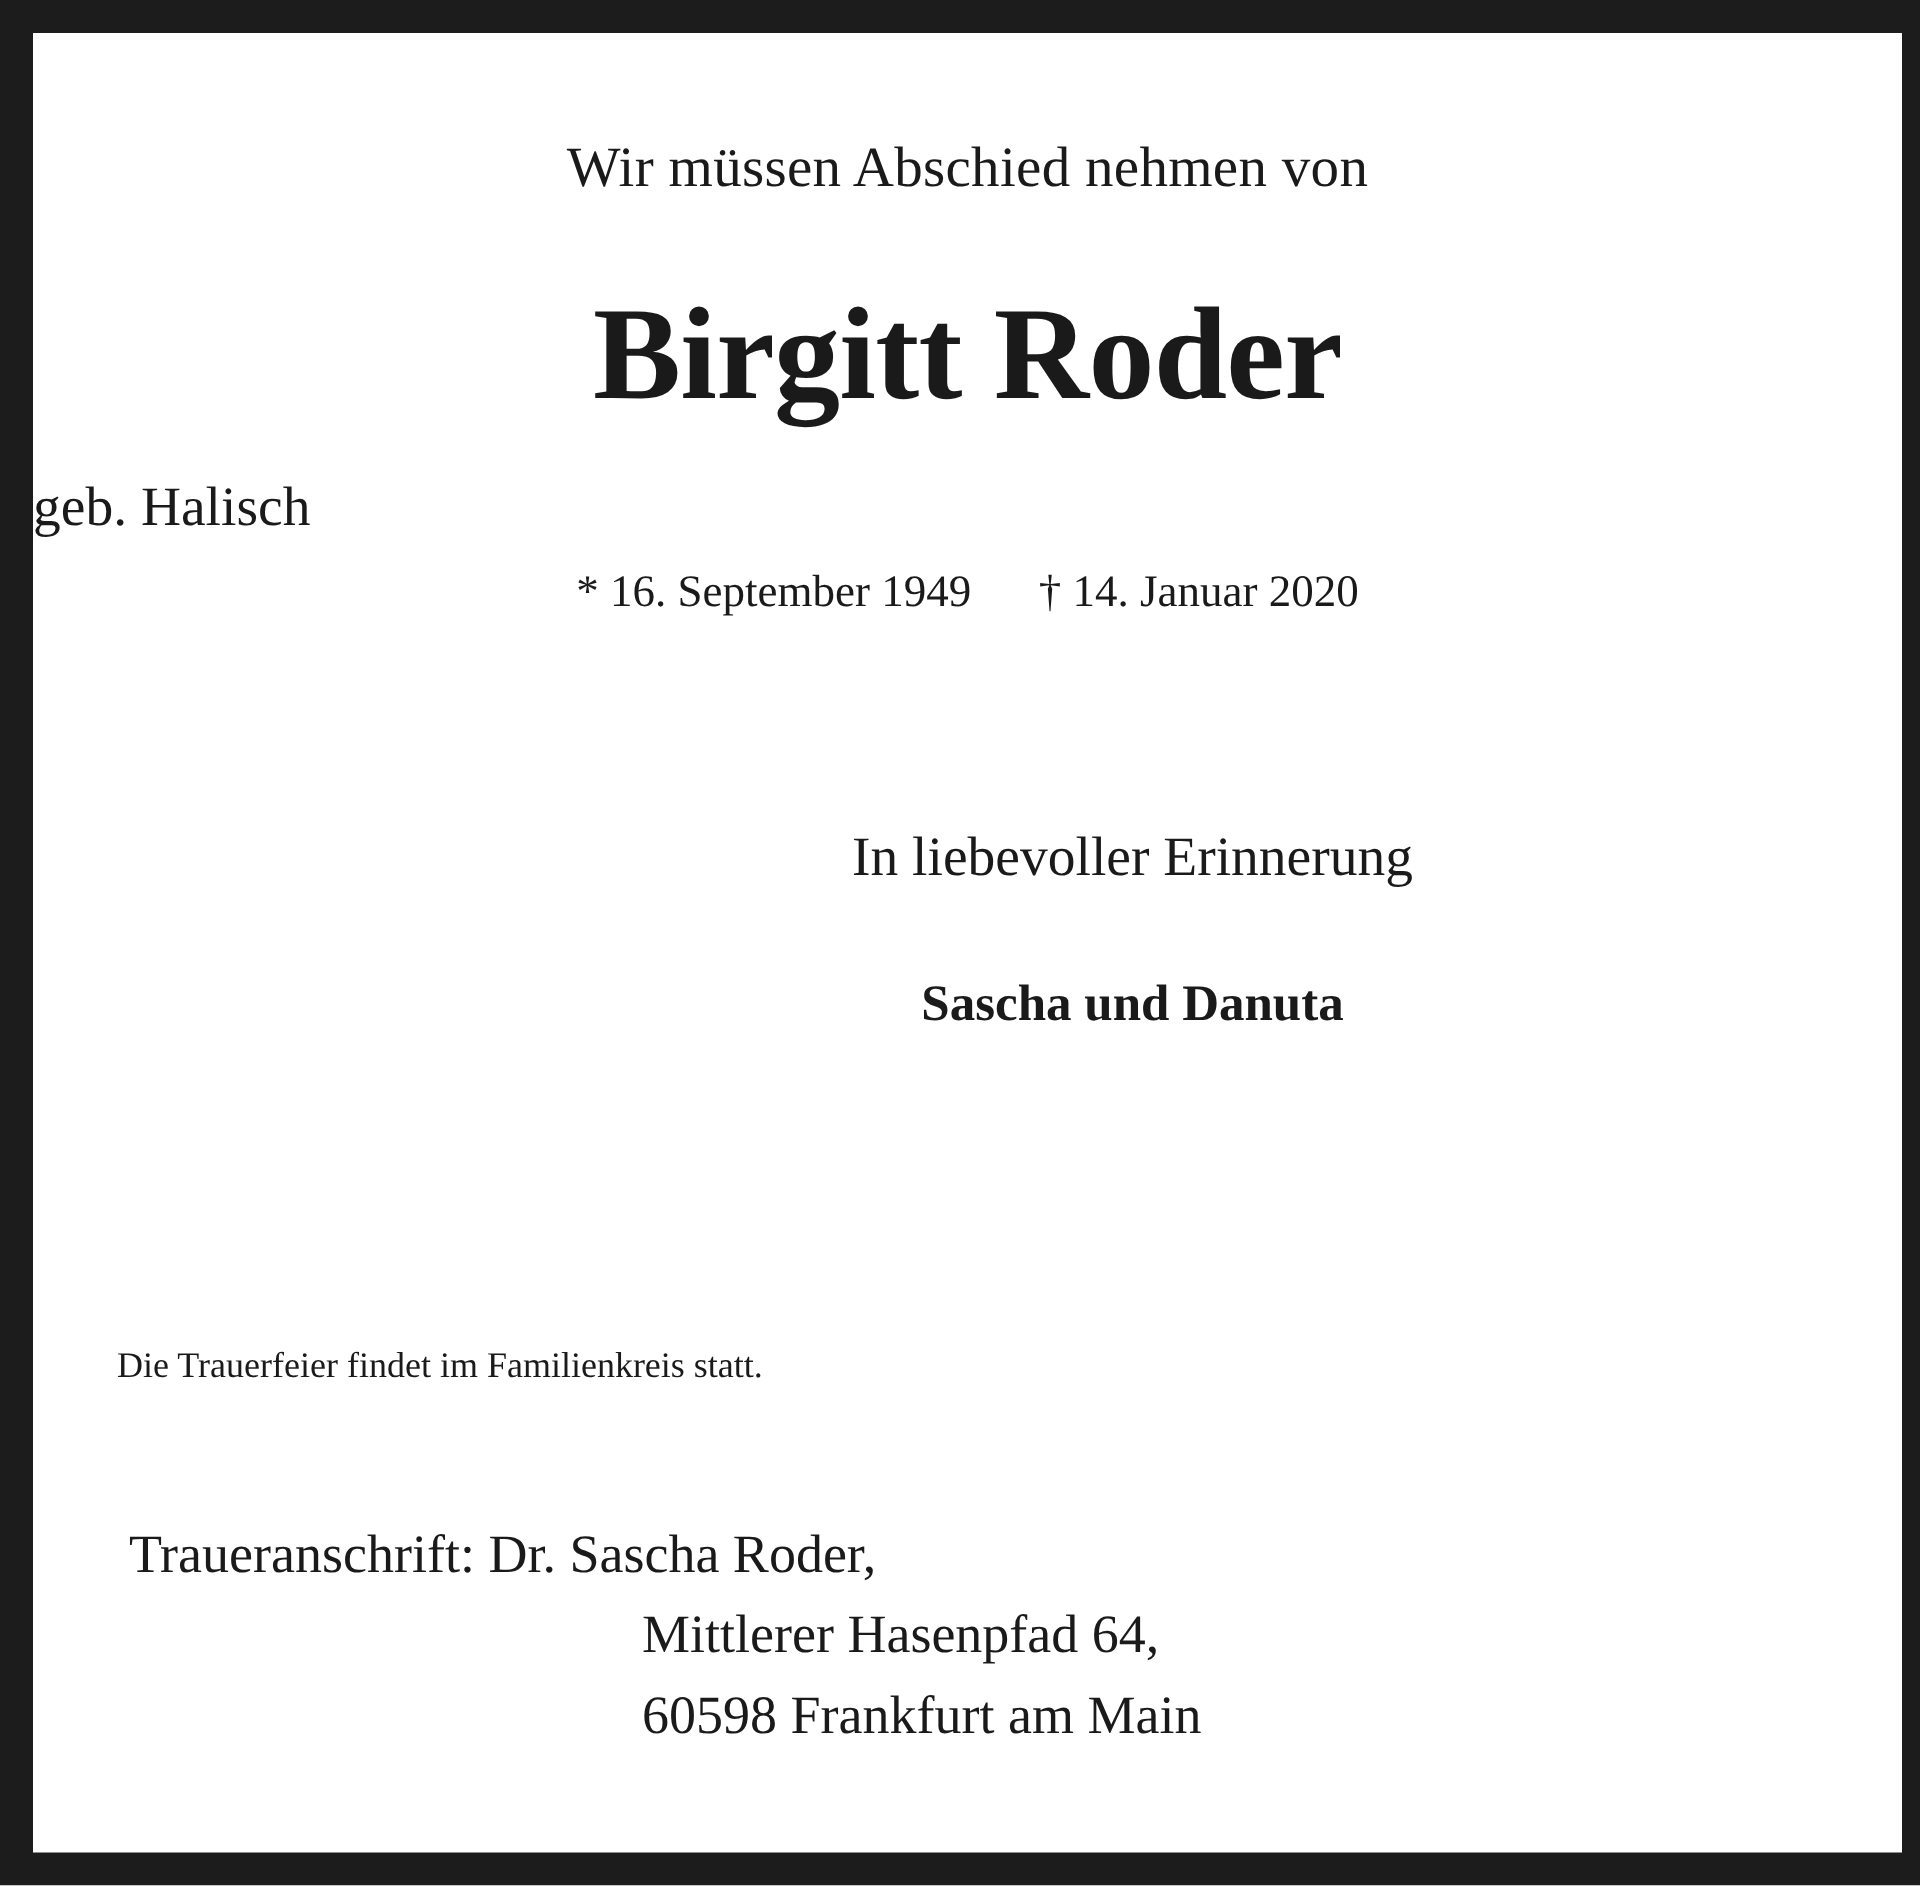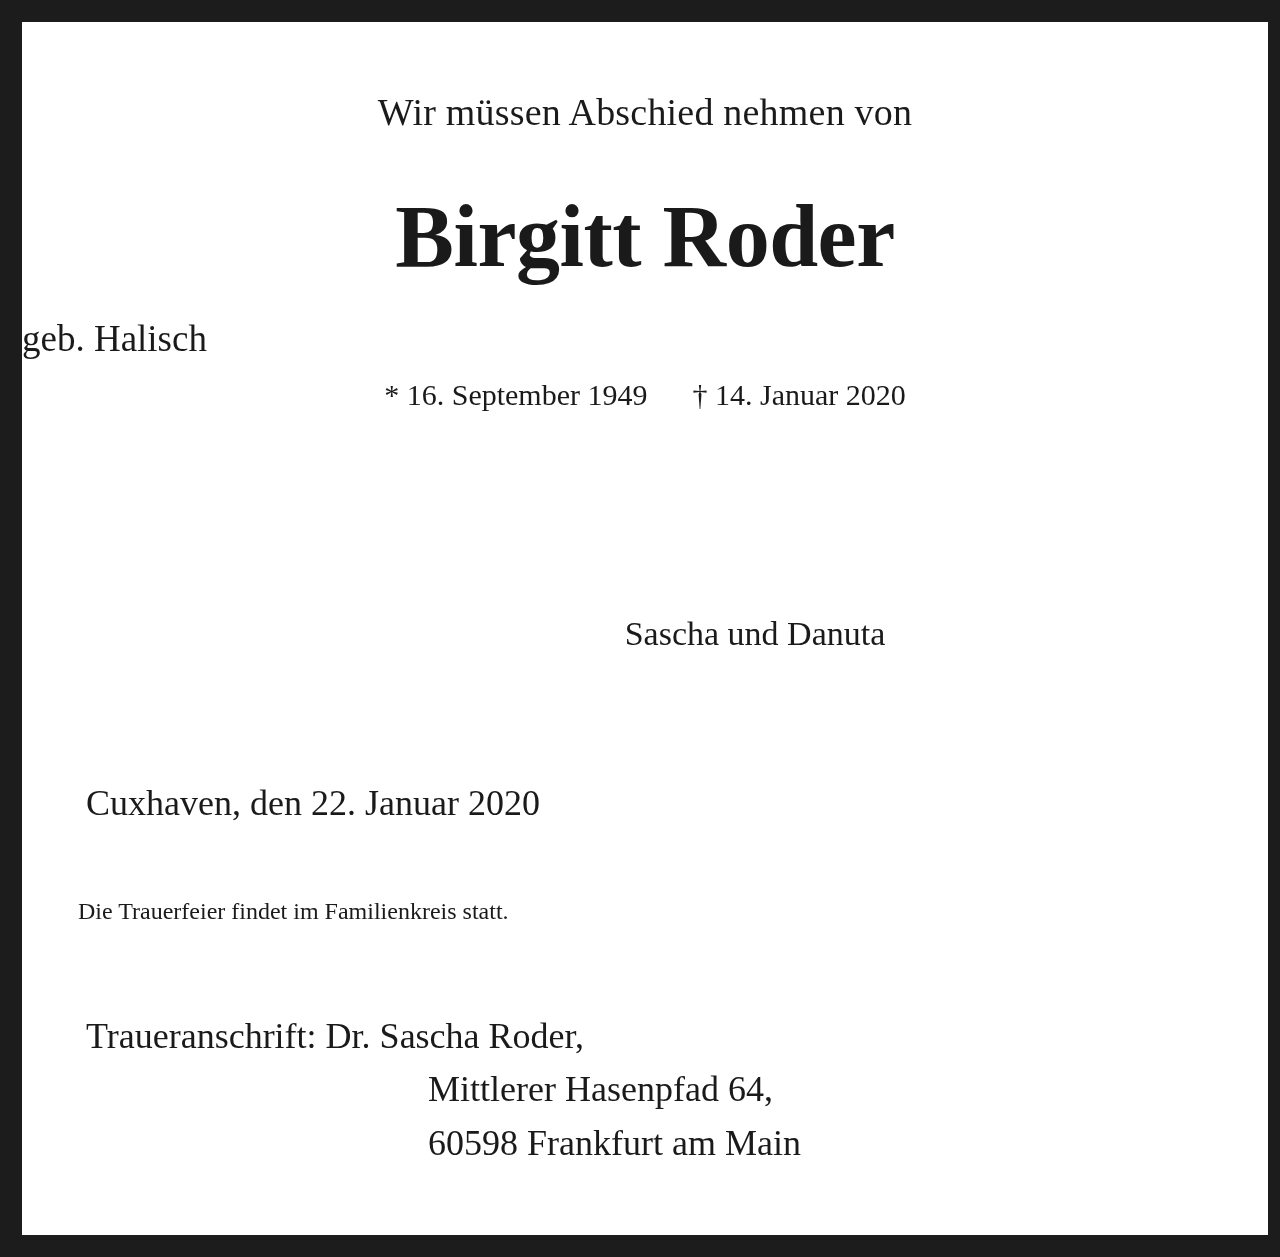--- a/index.html
+++ b/index.html
@@ -79,26 +79,26 @@
     left: 0;
     width: 100%;
     text-align: center;
     font-size: 37px;
     line-height: 1.2;
     padding-left: 220px;
     box-sizing: border-box;
   }
   .survivors {
     position: absolute;
-    top: 592px;
+    top: 628px;
     left: 0;
     width: 100%;
     text-align: center;
     font-size: 34px;
-    font-weight: normal;
+    font-weight: bold;
     line-height: 1.2;
     padding-left: 220px;
     box-sizing: border-box;
   }
   .place-date {
     position: absolute;
     top: 760px;
     left: 64px;
     font-size: 36px;
     line-height: 1.2;
@@ -129,24 +129,24 @@
     <div class="inner">
 
       <div class="intro">Wir müssen Abschied nehmen von</div>
 
       <div class="name">Birgitt Roder</div>
 
       <div class="maiden">geb. Halisch</div>
 
       <div class="dates">* 16. September 1949      † 14. Januar 2020</div>
 
+      <div class="memory">In liebevoller Erinnerung</div>
 
       <div class="survivors">Sascha und Danuta</div>
 
-      <div class="place-date">Cuxhaven, den 22. Januar 2020</div>
 
       <div class="ceremony">Die Trauerfeier findet im Familienkreis statt.</div>
 
       <div class="address-block">
         <div>Traueranschrift: Dr. Sascha Roder,</div>
         <div class="address-line-indent">Mittlerer Hasenpfad 64,</div>
         <div class="address-line-indent">60598 Frankfurt am Main</div>
       </div>
 
     </div>

